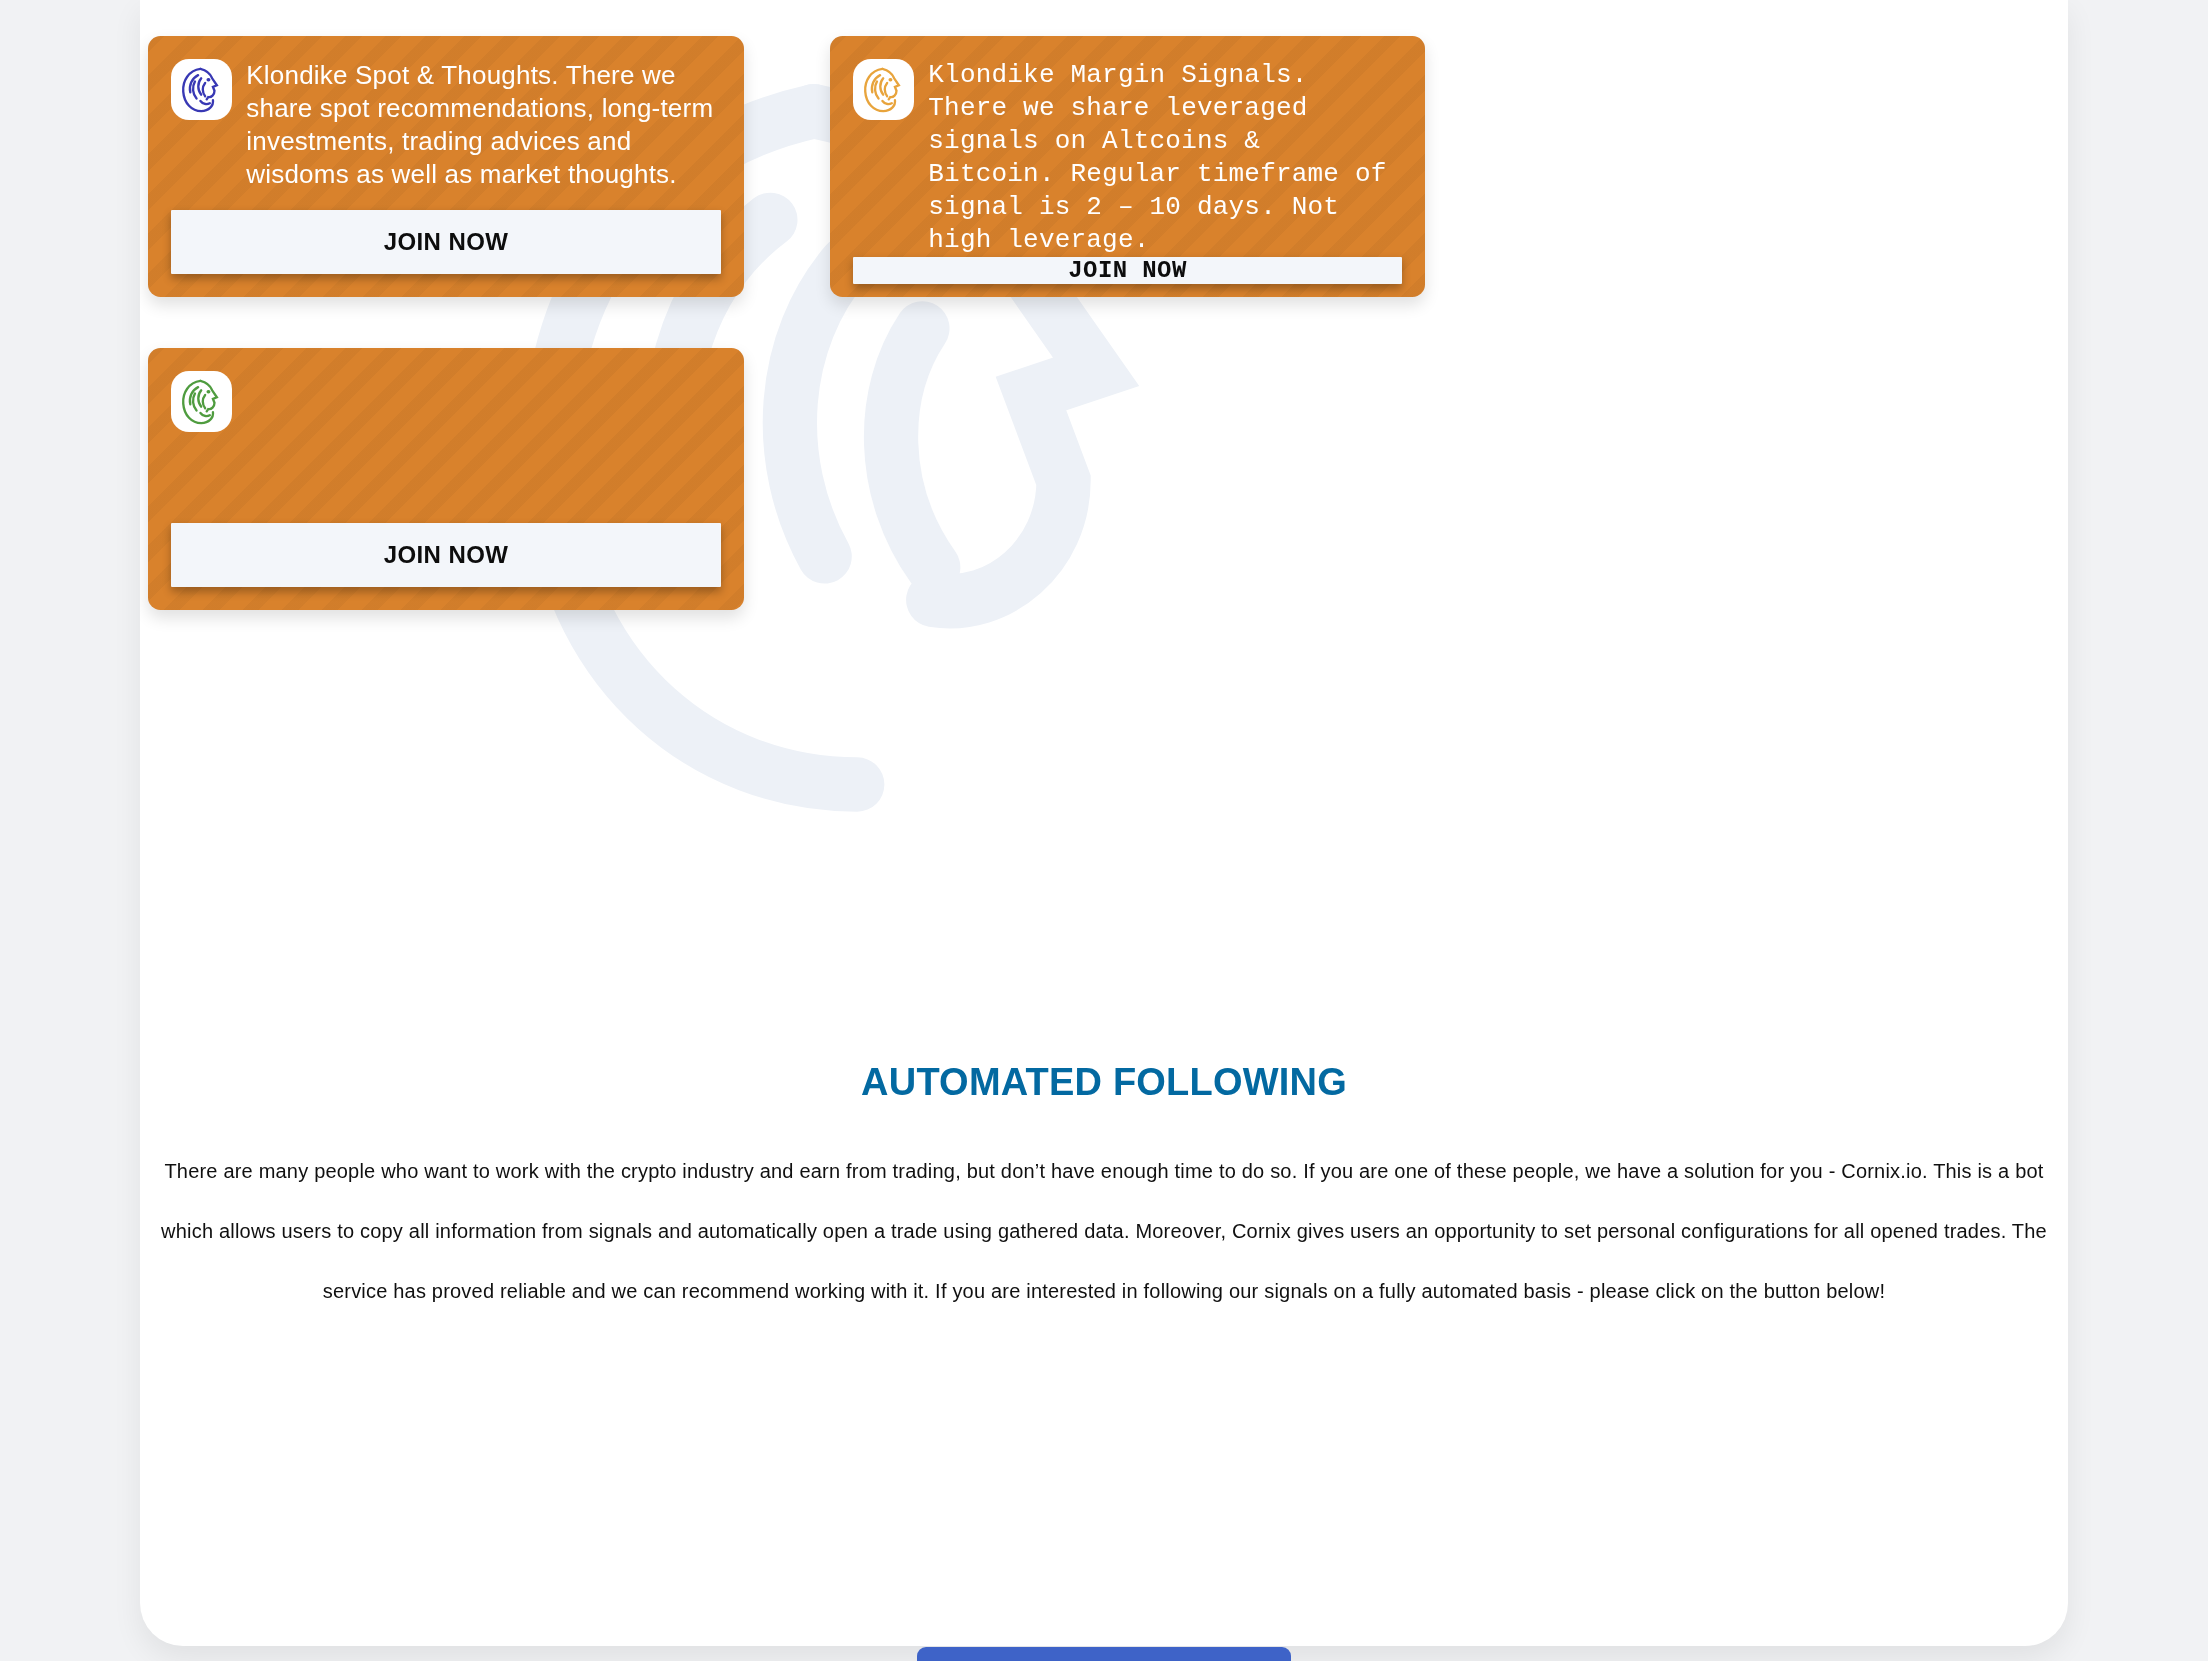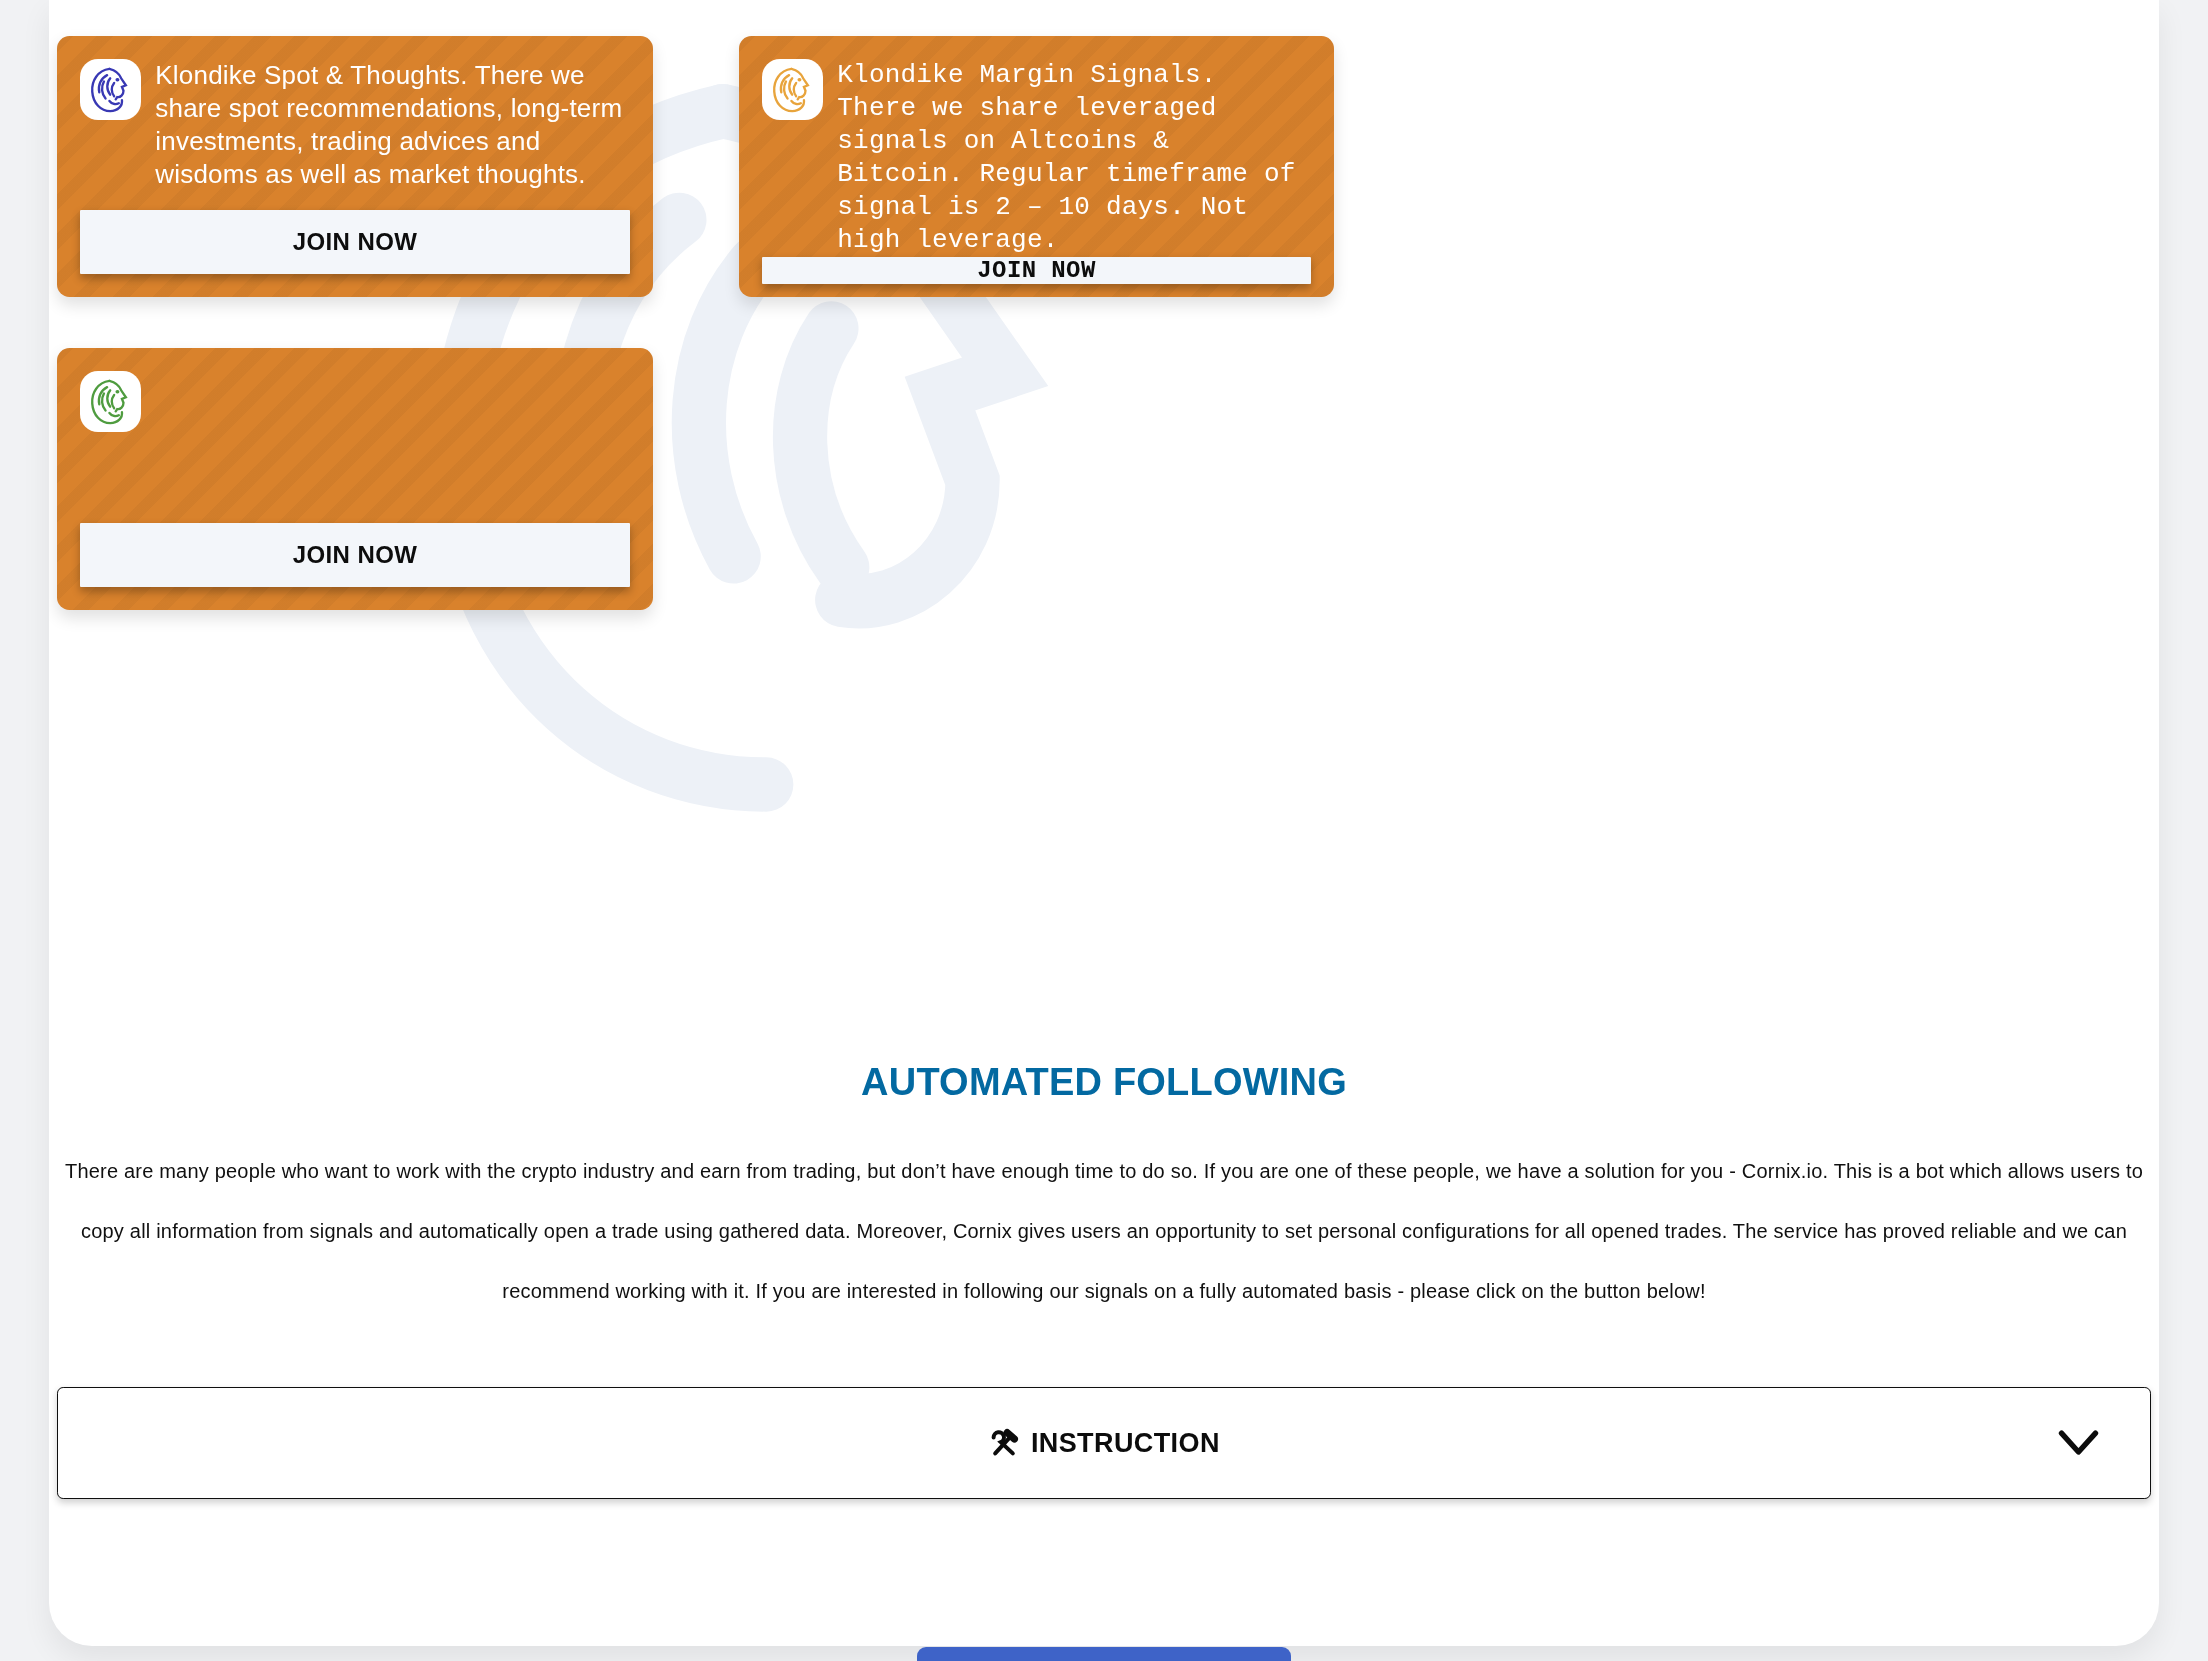--- a/index.html
+++ b/index.html
@@ -2,21 +2,21 @@
 <html style="font-size:14.3px"><head>
 <meta charset="utf-8">
 <style>
   * { box-sizing: border-box; margin: 0; padding: 0; }
   html,body { background:#f1f2f4; }
   body { font-family:"Liberation Sans", sans-serif; }
 
   .page { position:relative; width:2208px; height:1661px; background:#f1f2f4; overflow:hidden; }
 
   .sheet {
-    position:relative; width:2110px; height:1646px; margin:0 auto;
+    position:relative; width:1928px; height:1646px; margin:0 auto;
     background:#ffffff; border-radius:0 0 43px 43px;
     box-shadow:0 12.5px 30px rgba(0,0,0,0.07);
     padding:36px 8px 0 8px; overflow:hidden;
   }
 
   .watermark { position:absolute; left:348px; top:36px; width:695px; height:802px; pointer-events:none; }
 
   .cards-row { position:relative; display:flex; gap:86px; }
   .cards-row.second { margin-top:51px; }
 
@@ -154,31 +154,18 @@
         </div>
         <button class="join-btn">JOIN NOW</button>
       </div>
 
     </div>
 
     <h2 class="section-title">AUTOMATED FOLLOWING</h2>
 
     <p class="section-paragraph">There are many people who want to work with the crypto industry and earn from trading, but don’t have enough time to do so. If you are one of these people, we have a solution for you - Cornix.io. This is a bot which allows users to copy all information from signals and automatically open a trade using gathered data. Moreover, Cornix gives users an opportunity to set personal configurations for all opened trades. The service has proved reliable and we can recommend working with it. If you are interested in following our signals on a fully automated basis - please click on the button below!</p>
 
-    <button class="instruction-btn">
-      <span class="instr-center">
-        <svg viewBox="0 0 40 40" fill="none" stroke="#0c0c0c" stroke-linecap="round">
-          <path d="M9 33 L29 11" stroke-width="5"></path>
-          <path d="M24 7 L33 15" stroke-width="9"></path>
-          <path d="M7 13 a6.5 6.5 0 1 1 9 6 L31 33" stroke-width="5"></path>
-        </svg>
-        <span>INSTRUCTION</span>
-      </span>
-      <svg class="chev" viewBox="0 0 48 30" fill="none" stroke="#0c0c0c" stroke-width="6" stroke-linecap="round" stroke-linejoin="round">
-        <path d="M5 4 L24 25 L43 4"></path>
-      </svg>
-    </button>
 
   </div>
 
   <div class="bottom-bar"></div>
 </div>
 
 
 </body></html>

